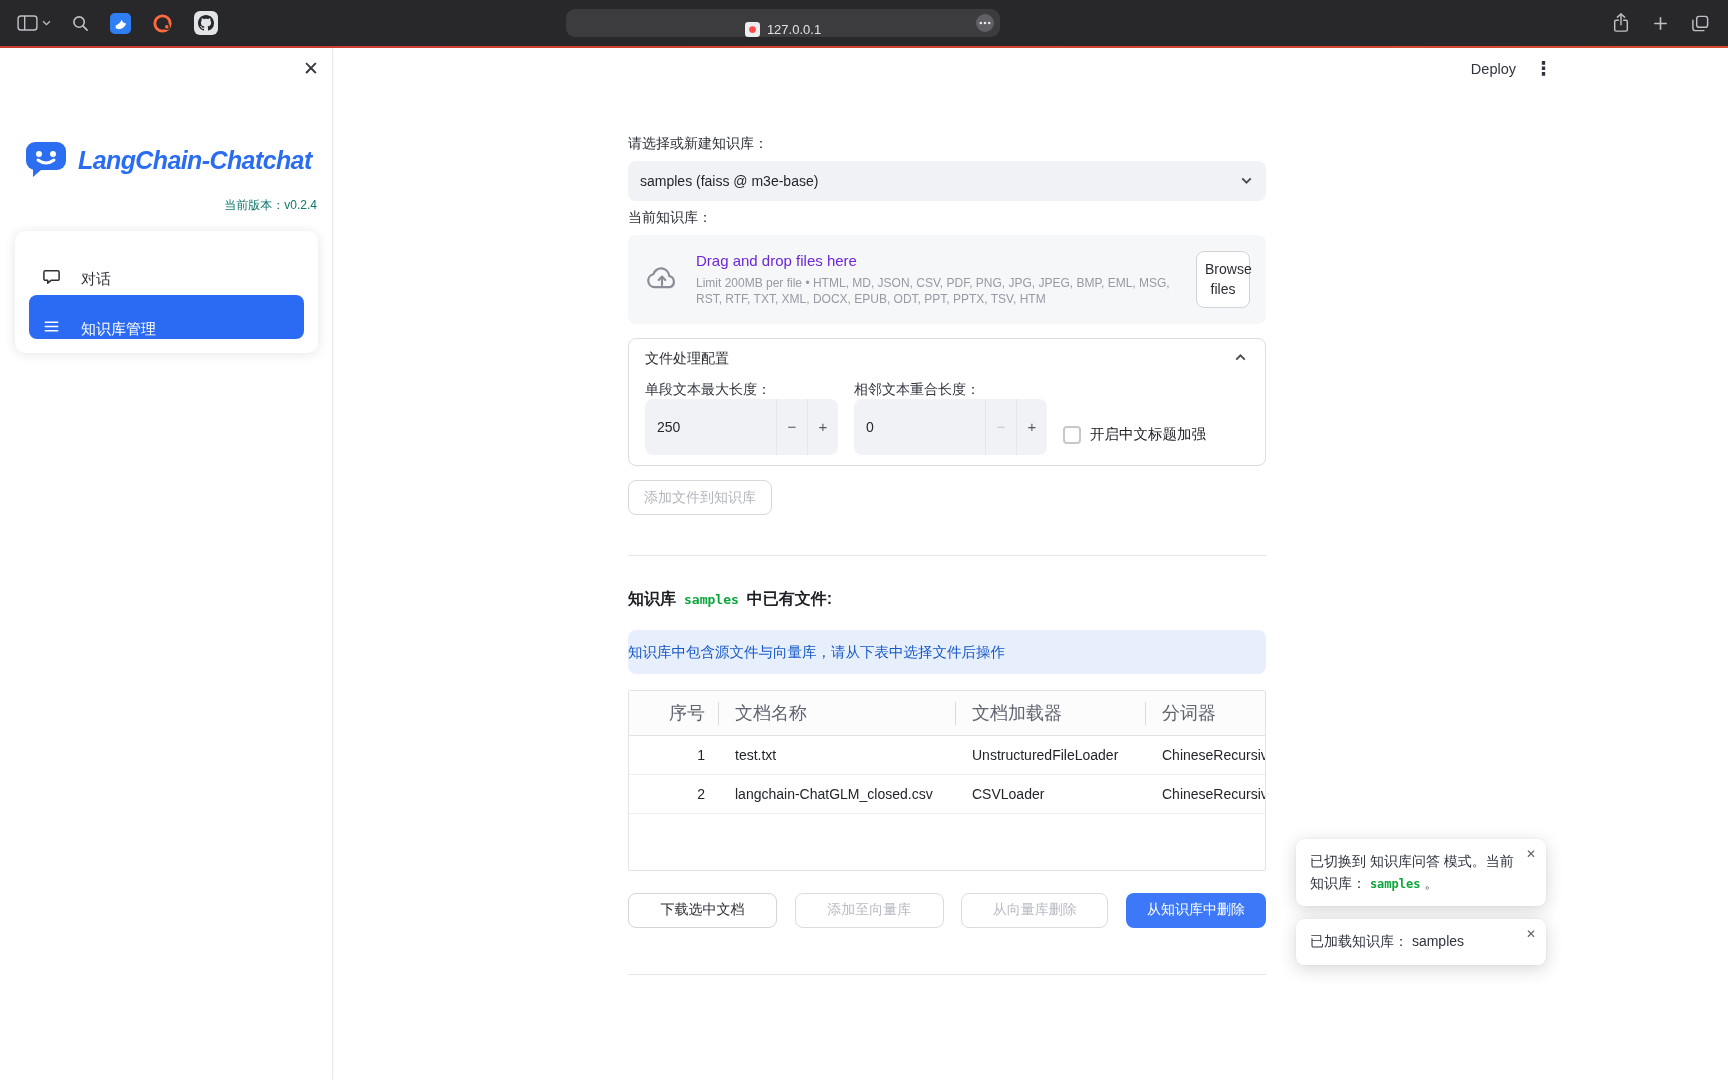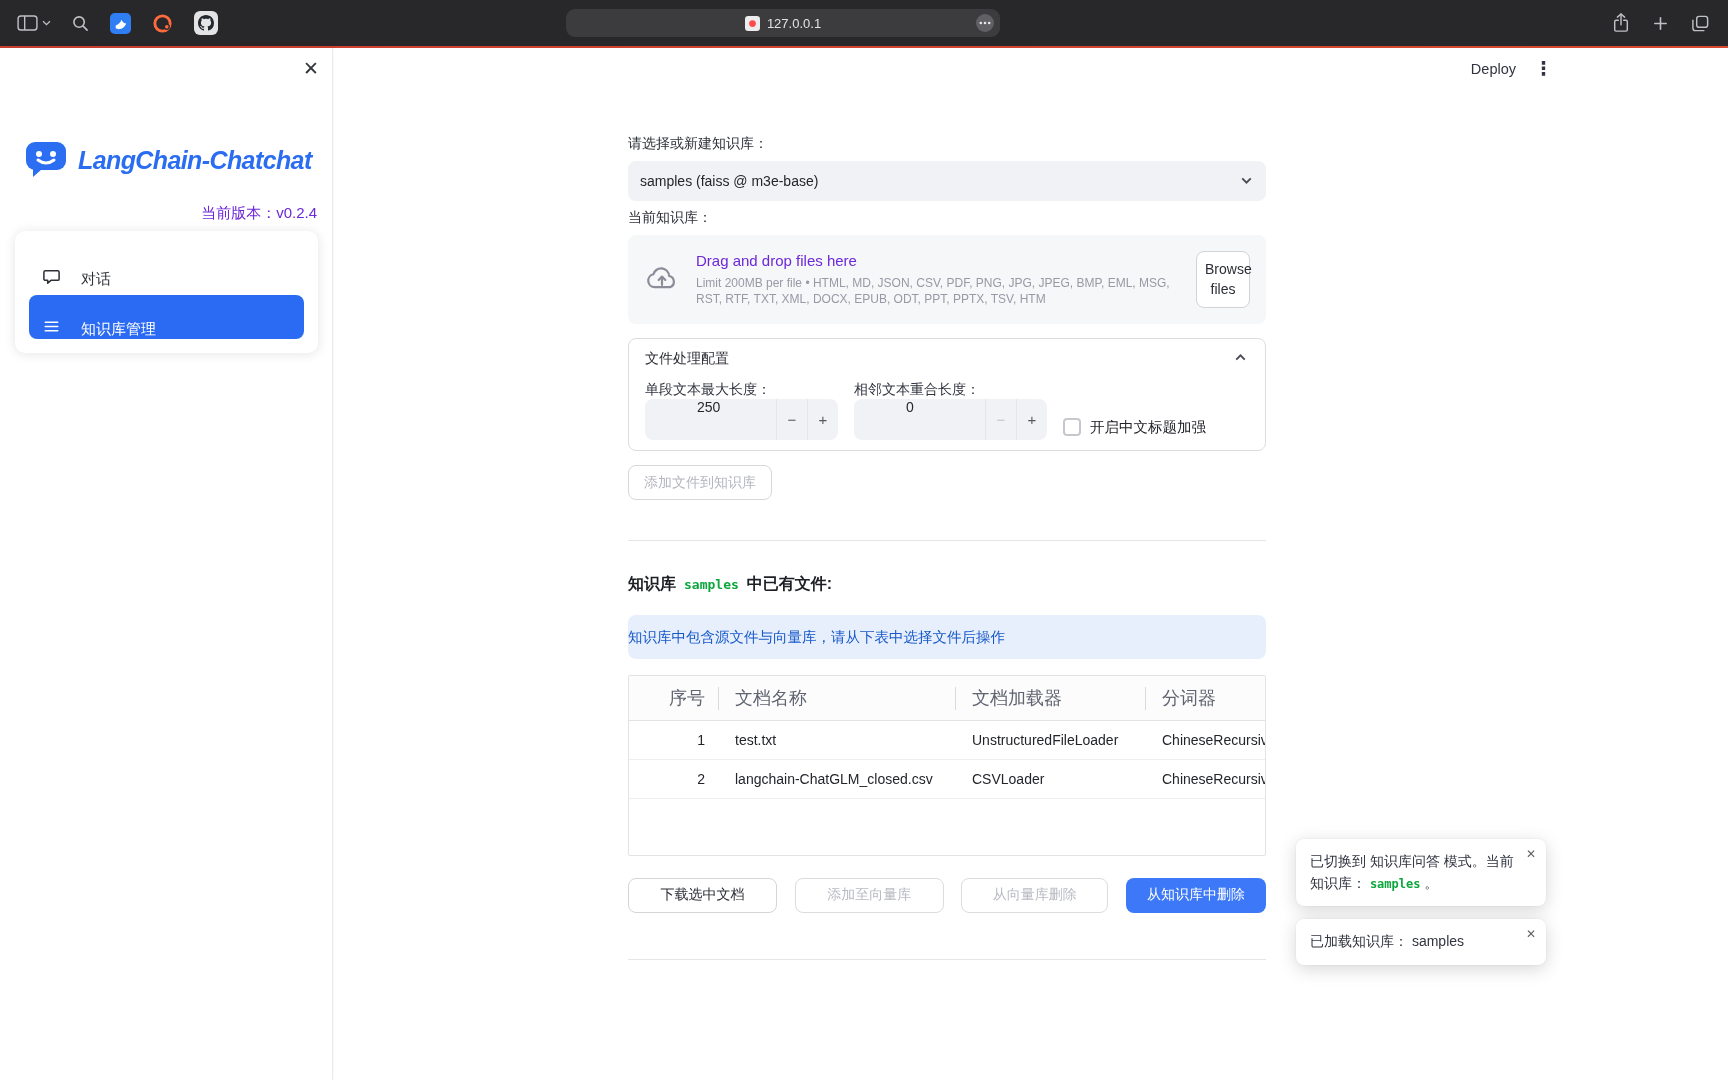--- a/index.html
+++ b/index.html
@@ -8,33 +8,33 @@
   body { position:relative; }
 
   
   .chrome { position:absolute; top:0; left:0; width:1728px; height:46px; background:#28282b;
     display:flex; align-items:center; }
   .chrome-left { display:flex; align-items:center; gap:21px; padding-left:17px; }
   .chrome-right { position:absolute; right:18px; top:0; height:46px; display:flex; align-items:center; gap:22px; }
   .chrome .icn { display:flex; align-items:center; justify-content:center; }
   .toggle-wrap { display:flex; align-items:center; gap:4px; }
   .urlbar { position:absolute; left:566px; top:9px; width:434px; height:28px; background:#3c3c3f;
-    border-radius:9px; display:flex; align-items:center; justify-content:center; gap:7px;
+    border-radius:9px; display:flex; align-items:flex-end; justify-content:center; gap:7px;
     color:#e3e3e5; font-size:13px; }
   .urlbar .settings-badge { position:absolute; right:6px; top:5px; }
   .accent-line { position:absolute; top:46px; left:0; width:1728px; height:2px;
     background:linear-gradient(90deg,#cb3d2f,#d8492f); }
 
   
   .sidebar { position:absolute; top:48px; left:0; width:333px; bottom:0; background:#fff;
     border-right:1px solid #ebebee; box-shadow:3px 0 10px rgba(0,0,0,.04); }
   .sb-close { position:absolute; top:11px; right:13px; font-size:19px; color:#34363c; cursor:pointer; line-height:1; }
   .logo { position:absolute; top:90px; left:24px; display:flex; align-items:center; gap:10px; }
   .logo-text { font-size:25px; font-weight:700; font-style:italic; color:#2a6df2; letter-spacing:-0.6px; white-space:nowrap; }
-  .version { position:absolute; top:156px; right:15px; font-size:15px; color:#6d28d9; }
+  .version { position:absolute; top:149px; right:15px; font-size:12px; color:#0f766e; }
   .menu { position:absolute; top:183px; left:15px; right:14px; background:#fff; border-radius:10px;
     box-shadow:0 1px 12px rgba(20,20,40,.11); padding:14px; }
   .menu-item { height:44px; border-radius:8px; display:flex; align-items:flex-end; gap:20px;
     padding:0 13px; font-size:15px; color:#2e3036; cursor:pointer; }
   .menu-item + .menu-item { margin-top:6px; }
   .menu-item.active { background:#2b6bf3; color:#fff; }
 
   
   .main { position:absolute; top:48px; left:334px; right:0; bottom:0; background:#fff; }
   .deploy-bar { position:absolute; top:11px; right:175px; display:flex; align-items:center; gap:18px; }
@@ -54,21 +54,21 @@
   .dz-hint { font-size:12px; color:#979aa5; line-height:1.35; max-width:486px; }
   .browse-btn { width:54px; background:#fff; border:1px solid #d2d3d7; border-radius:8px;
     padding:7px 8px; font-size:14px; color:#2c2e35; text-align:center; line-height:1.45; cursor:pointer; }
 
   .expander { margin-top:14px; border:1px solid #dcdde1; border-radius:8px; }
   .exp-header { height:40px; display:flex; align-items:center; justify-content:space-between;
     padding:0 16px; font-size:14px; color:#2c2e35; cursor:pointer; }
   .exp-body { display:flex; gap:16px; padding:2px 16px 10px; }
   .cfg-col { width:193px; }
   .cfg-label { font-size:14px; color:#31333f; margin-bottom:0; }
-  .num-input { height:41px; background:#f0f2f6; border-radius:8px; display:flex; overflow:hidden;padding-left:40px; }
+  .num-input { height:56px; background:#f0f2f6; border-radius:8px; display:flex; align-items:center; overflow:hidden; }
   .num-value { flex:1; padding-left:12px; font-size:14px; color:#26272d; }
   .num-btn { width:31px; height:100%; display:flex; align-items:center; justify-content:center;
     font-size:15px; color:#565860; border-left:1px solid #e4e6ea; cursor:pointer; }
   .num-btn.disabled { color:#c3c5cb; }
   .cfg-check { flex:1; display:flex; align-items:center; gap:9px; margin-top:34px; }
   .checkbox { width:18px; height:18px; border:2px solid #c6c8ce; border-radius:4px; background:#fff; cursor:pointer; flex:none; }
   .check-label { font-size:14.5px; color:#202228; }
 
   .add-btn { margin-top:14px; display:inline-block; height:35px; line-height:33px; padding:0 15px;
     border:1px solid #d7d8dc; border-radius:8px; color:#b4b6be; font-size:14px; background:#fff; }

